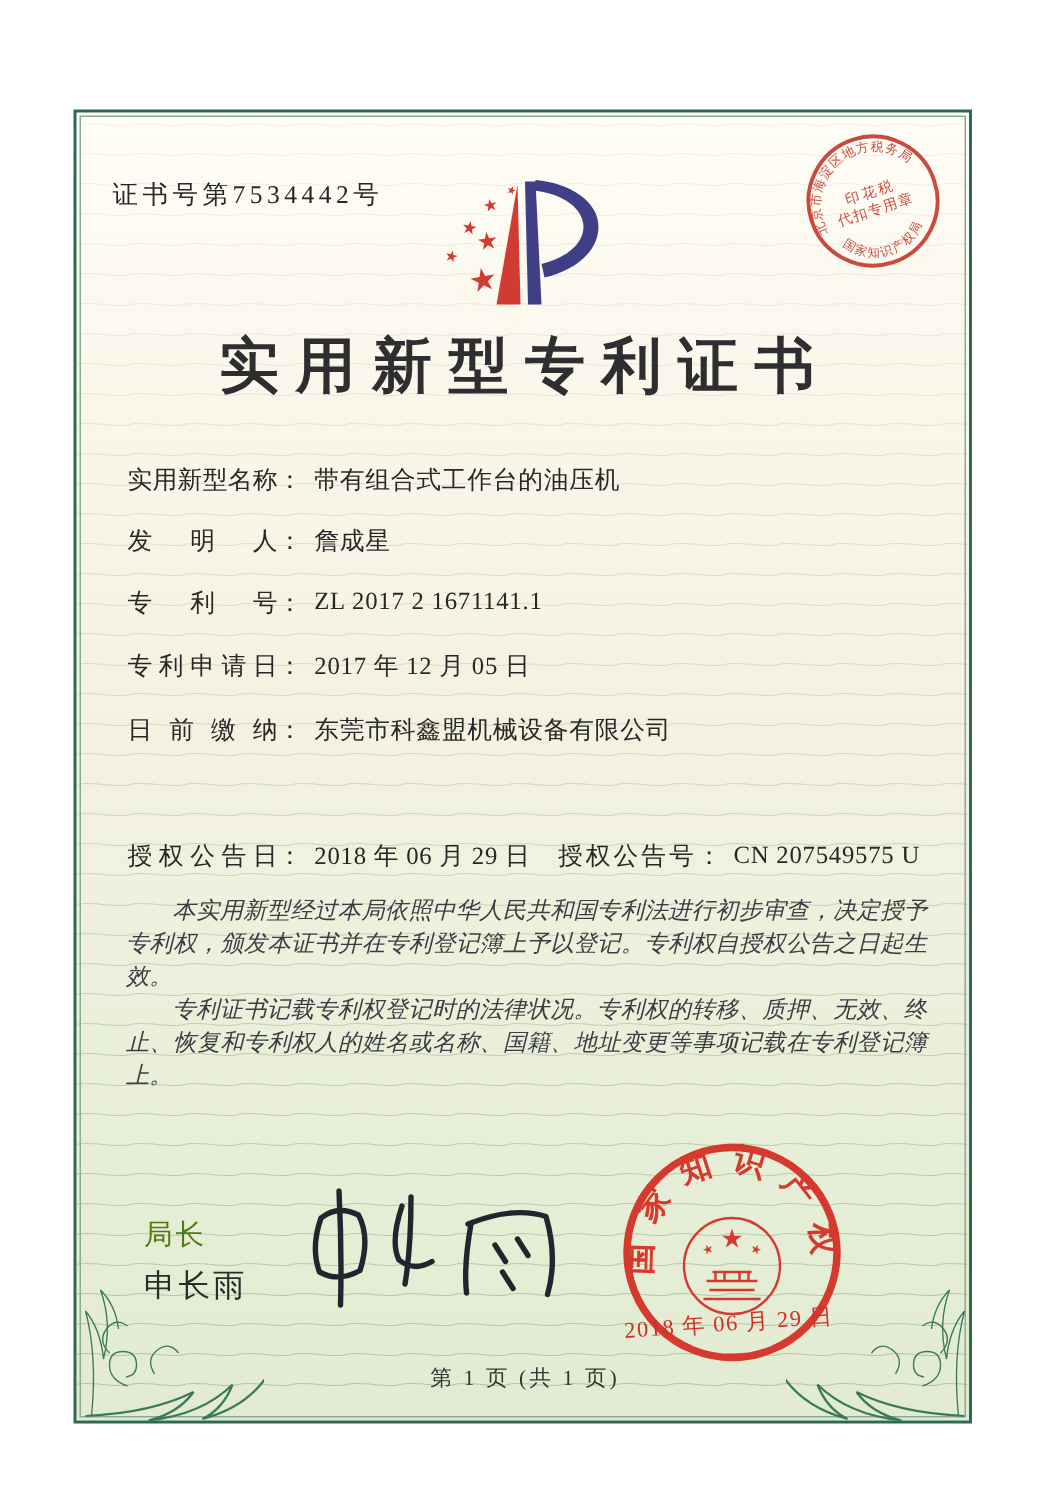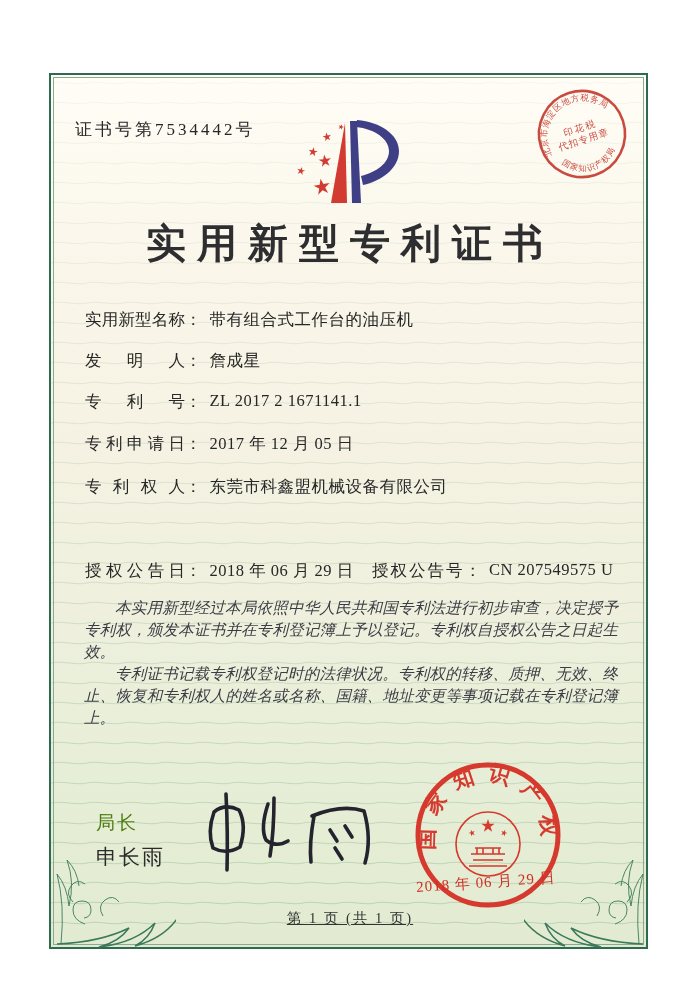--- a/index.html
+++ b/index.html
@@ -84,21 +84,21 @@
   .seal .emblem{stroke:#d6392e;fill:none;stroke-width:1.6;}
   .seal .star{fill:#d6392e;}
   .seal-date{
     position:absolute;left:416px;top:860px;width:170px;
     font-size:15px;color:#cf2f25;letter-spacing:1px;
     transform:rotate(-4deg);white-space:nowrap;
   }
 
   .page-footer{
     position:absolute;left:0;top:897px;width:700px;text-align:center;
-    font-size:14.5px;color:#333;letter-spacing:2px;text-decoration:underline;
+    font-size:14.5px;color:#333;letter-spacing:2px;
   }
 </style>
 </head>
 <body>
 
 <div id="page">
 
   <div class="frame">
     <svg id="waves" width="594" height="871" viewBox="0 0 594 871">
         <path d="M0 8 c 9 -2.6, 27 2.6, 36 0 c 9 -2.6, 27 2.6, 36 0 c 9 -2.6, 27 2.6, 36 0 c 9 -2.6, 27 2.6, 36 0 c 9 -2.6, 27 2.6, 36 0 c 9 -2.6, 27 2.6, 36 0 c 9 -2.6, 27 2.6, 36 0 c 9 -2.6, 27 2.6, 36 0 c 9 -2.6, 27 2.6, 36 0 c 9 -2.6, 27 2.6, 36 0 c 9 -2.6, 27 2.6, 36 0 c 9 -2.6, 27 2.6, 36 0 c 9 -2.6, 27 2.6, 36 0 c 9 -2.6, 27 2.6, 36 0 c 9 -2.6, 27 2.6, 36 0 c 9 -2.6, 27 2.6, 36 0 c 9 -2.6, 27 2.6, 36 0" opacity="0.10"></path>
@@ -205,21 +205,21 @@
   <div class="field-row row-name">
     <span class="field-label">实用新型名称</span><span class="field-colon">：</span><span class="field-value">带有组合式工作台的油压机</span>
   </div>
   <div class="field-row row-patno">
     <span class="field-label">专利号</span><span class="field-colon">：</span><span class="field-value">ZL 2017 2 1671141.1</span>
   </div>
   <div class="field-row row-appdate">
     <span class="field-label">专利申请日</span><span class="field-colon">：</span><span class="field-value">2017 年 12 月 05 日</span>
   </div>
   <div class="field-row row-patentee">
-    <span class="field-label">专利权人</span><span class="field-colon">：</span><span class="field-value">东莞市科鑫盟机械设备有限公司</span>
+    <span class="field-label">日前缴纳</span><span class="field-colon">：</span><span class="field-value">东莞市科鑫盟机械设备有限公司</span>
   </div>
   <div class="field-row row-grantdate">
     <span class="field-label">授权公告日</span><span class="field-colon">：</span><span class="field-value">2018 年 06 月 29 日</span>
   </div>
   <div class="field-row row-grantno">
     <span class="field-label" style="width:auto;letter-spacing:2px;">授权公告号</span><span class="field-colon">：</span><span class="field-value">CN 207549575 U</span>
   </div>
 
   <div class="body-text">
     <p>本实用新型经过本局依照中华人民共和国专利法进行初步审查，决定授予专利权，颁发本证书并在专利登记簿上予以登记。专利权自授权公告之日起生效。</p>

